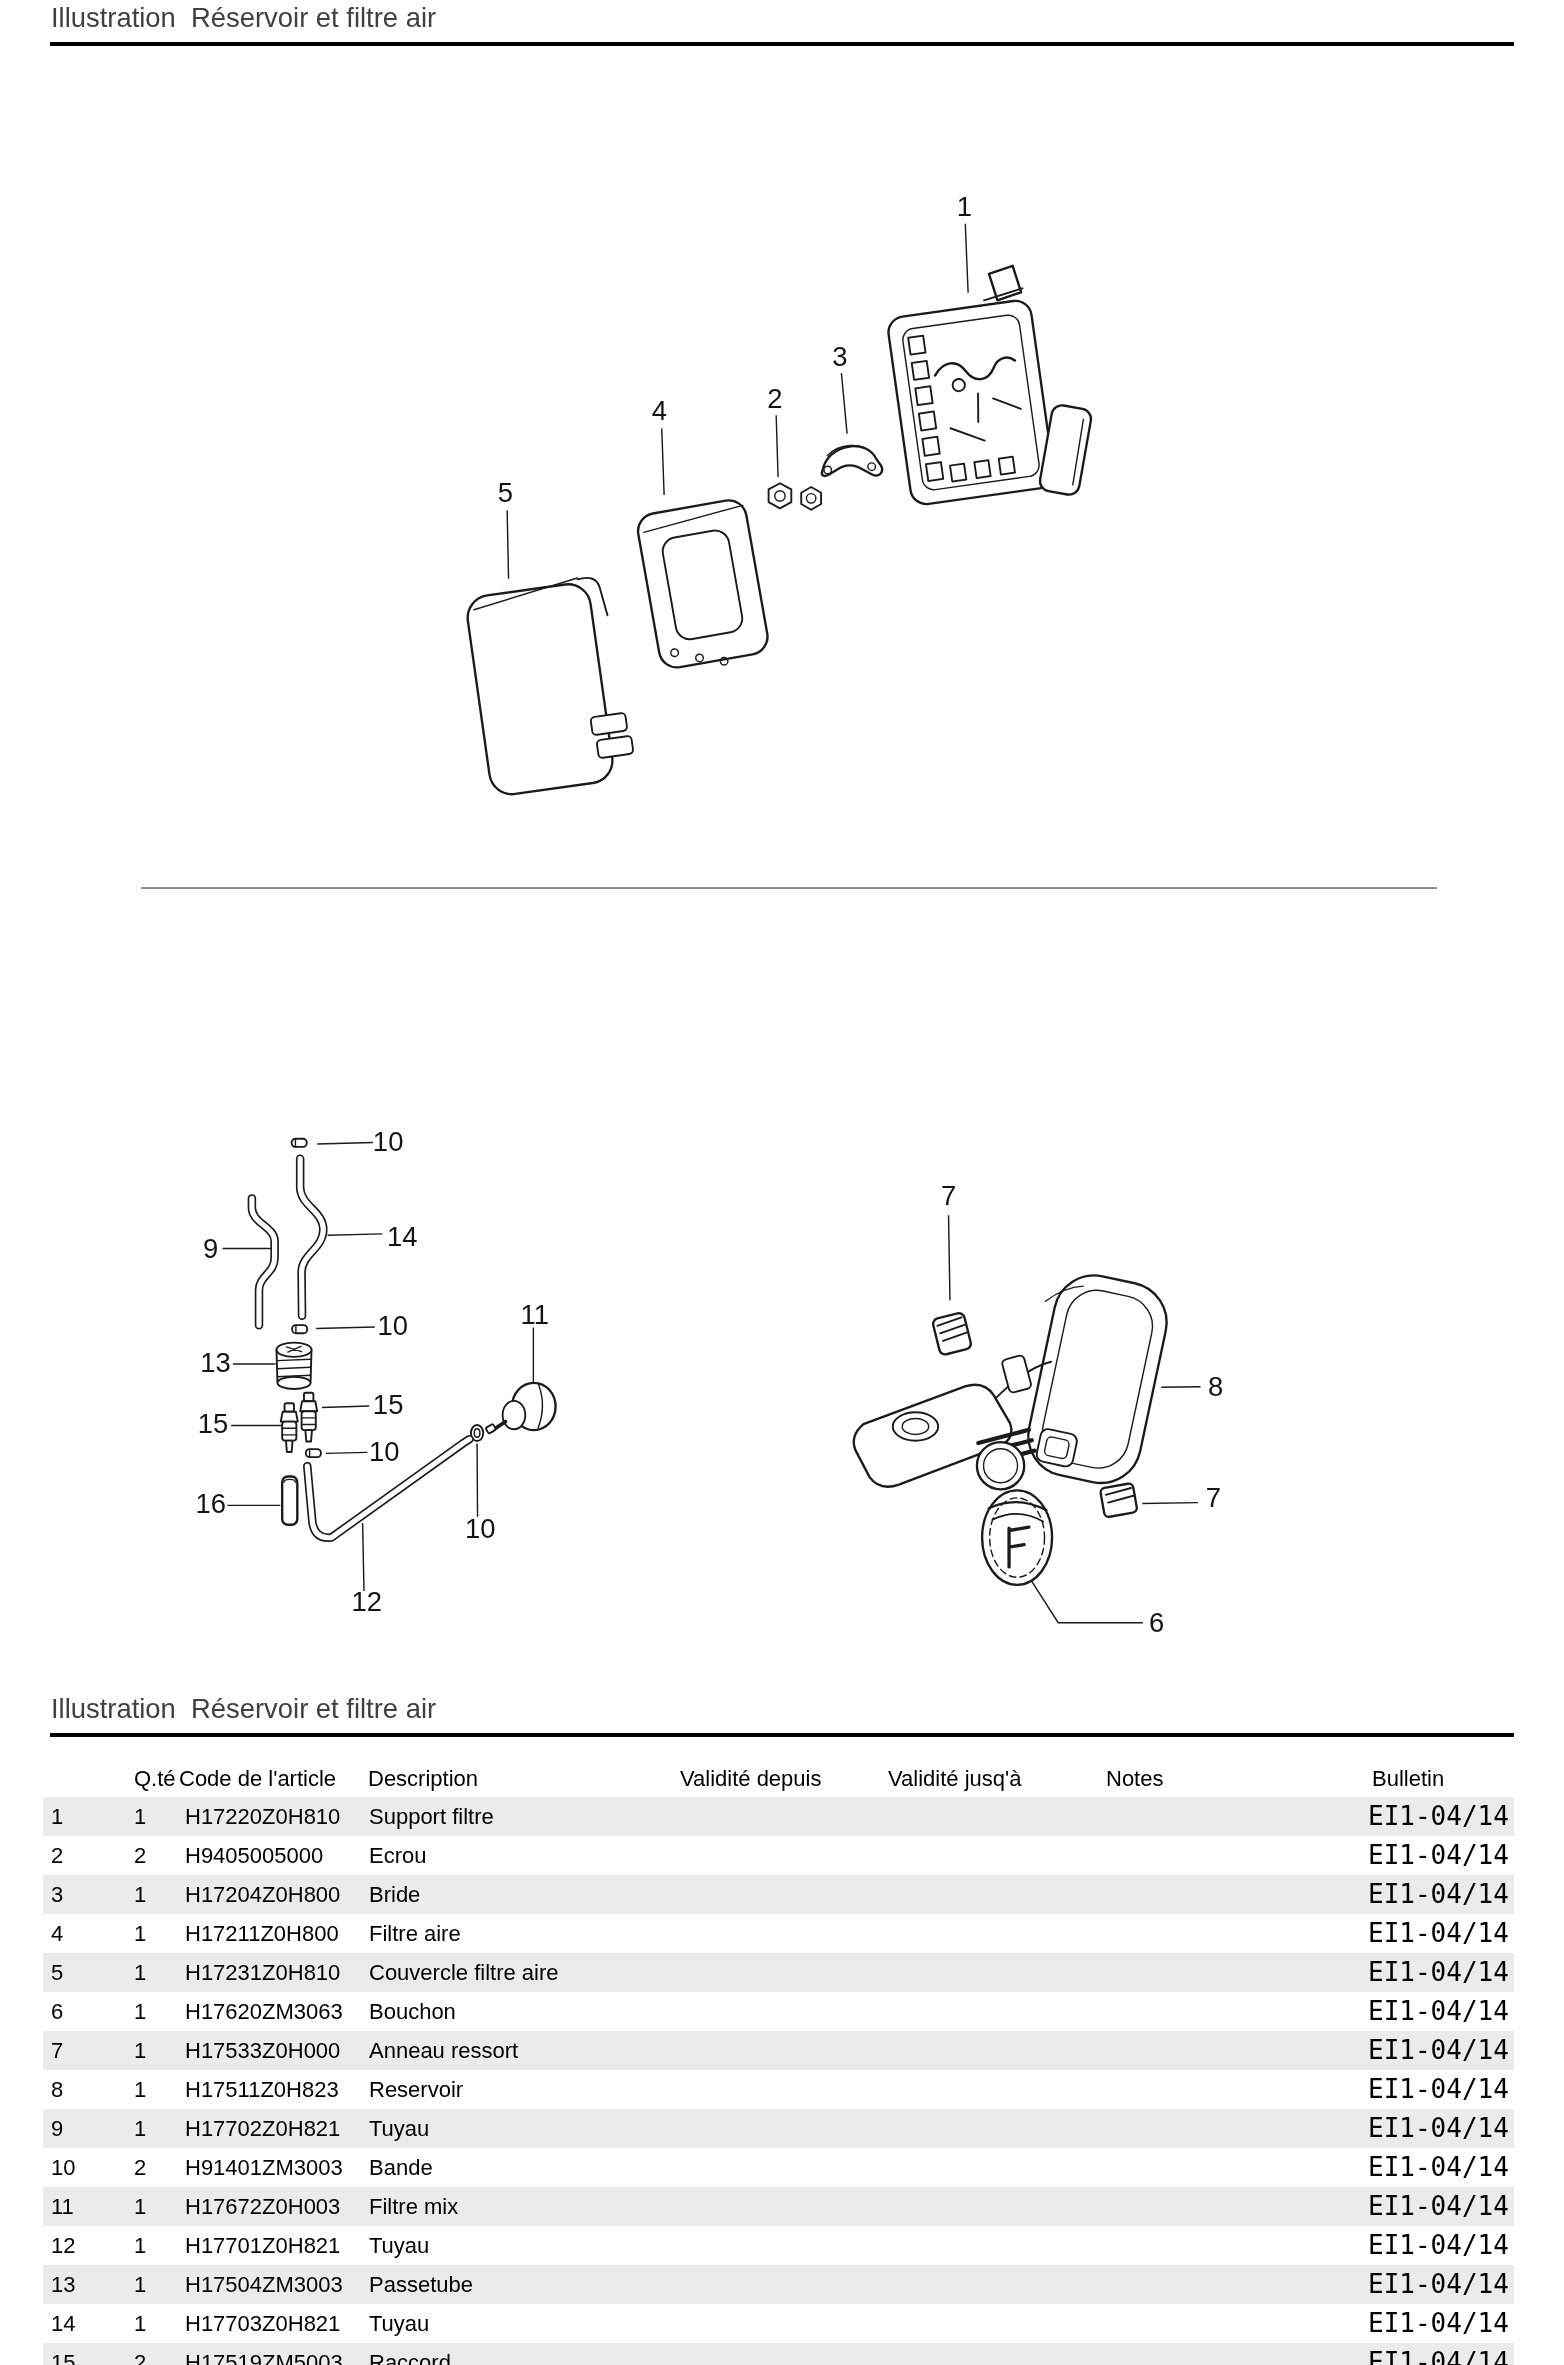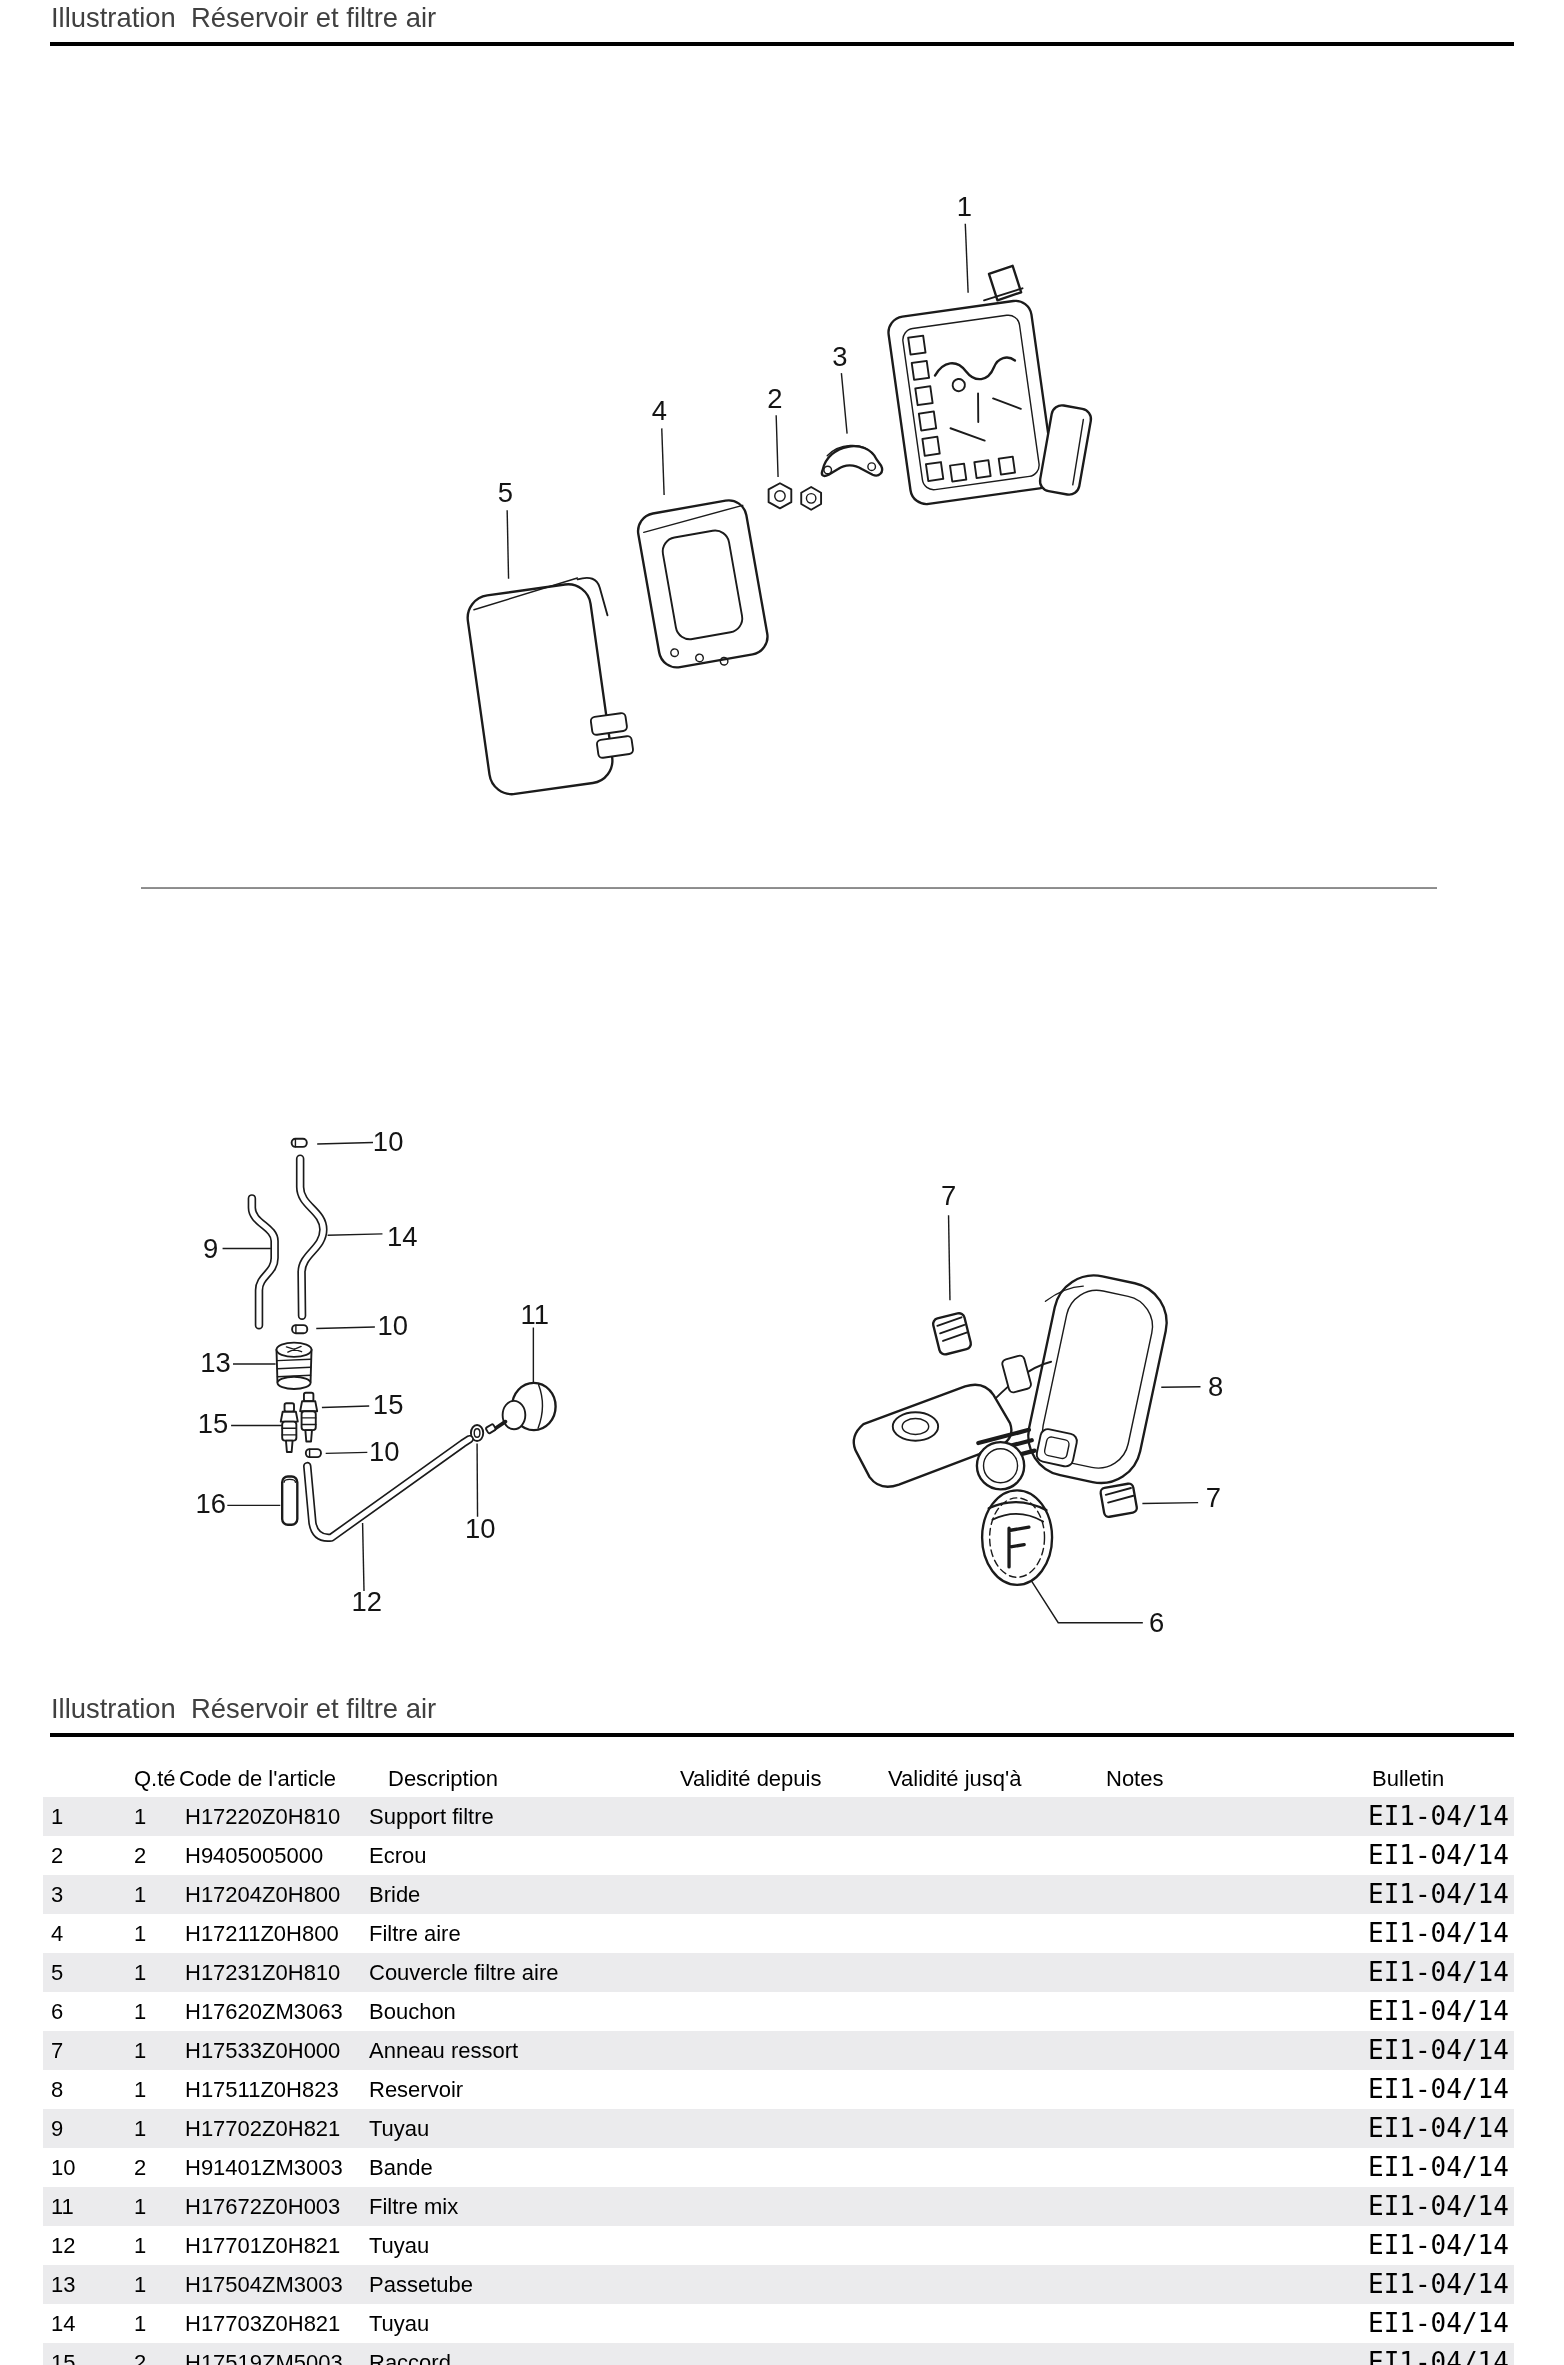--- a/index.html
+++ b/index.html
@@ -15,21 +15,21 @@
   svg .sk{stroke:#1b1b1b;fill:none;stroke-linecap:round;stroke-linejoin:round;}
   svg .t-out{stroke:#1b1b1b;stroke-width:18;fill:none;stroke-linecap:round;stroke-linejoin:round;}
   svg .t-in{stroke:#ffffff;stroke-width:11;fill:none;stroke-linecap:round;stroke-linejoin:round;}
   #table-area{position:absolute;left:43px;top:1765px;width:1471px;}
   .thead{position:relative;height:32px;font-size:22px;}
   .thead .hc{position:absolute;top:0;line-height:28px;white-space:nowrap;}
   .trow{position:relative;height:39px;font-size:22px;}
   .trow.striped{background:#ebebed;}
   .trow .c{position:absolute;top:0;line-height:39px;white-space:nowrap;}
   .c-ref{left:8px;}  .c-qty{left:91px;} .c-code{left:142px;} .c-desc{left:326px;}
-  .h-ref{left:8px;margin-top:30px;}  .h-qty{left:91px;} .h-code{left:136px;} .h-desc{left:325px;margin-left:20px;}
+  .h-ref{left:8px;margin-top:30px;}  .h-qty{left:91px;} .h-code{left:136px;} .h-desc{left:325px;}
   .h-vdep{left:637px;} .h-vjus{left:845px;text-align:center;} .h-notes{left:1063px;} .h-bull{left:1329px;}
   .c-bull{left:1325px;font-family:"DejaVu Sans Mono",monospace;font-size:26px;}
 </style>
 </head>
 <body>
 
 <div id="page">
 
   <div class="doc-title" style="top:2.8px;">Illustration  Réservoir et filtre air</div>
   <div class="rule-heavy" style="top:42px;"></div>

